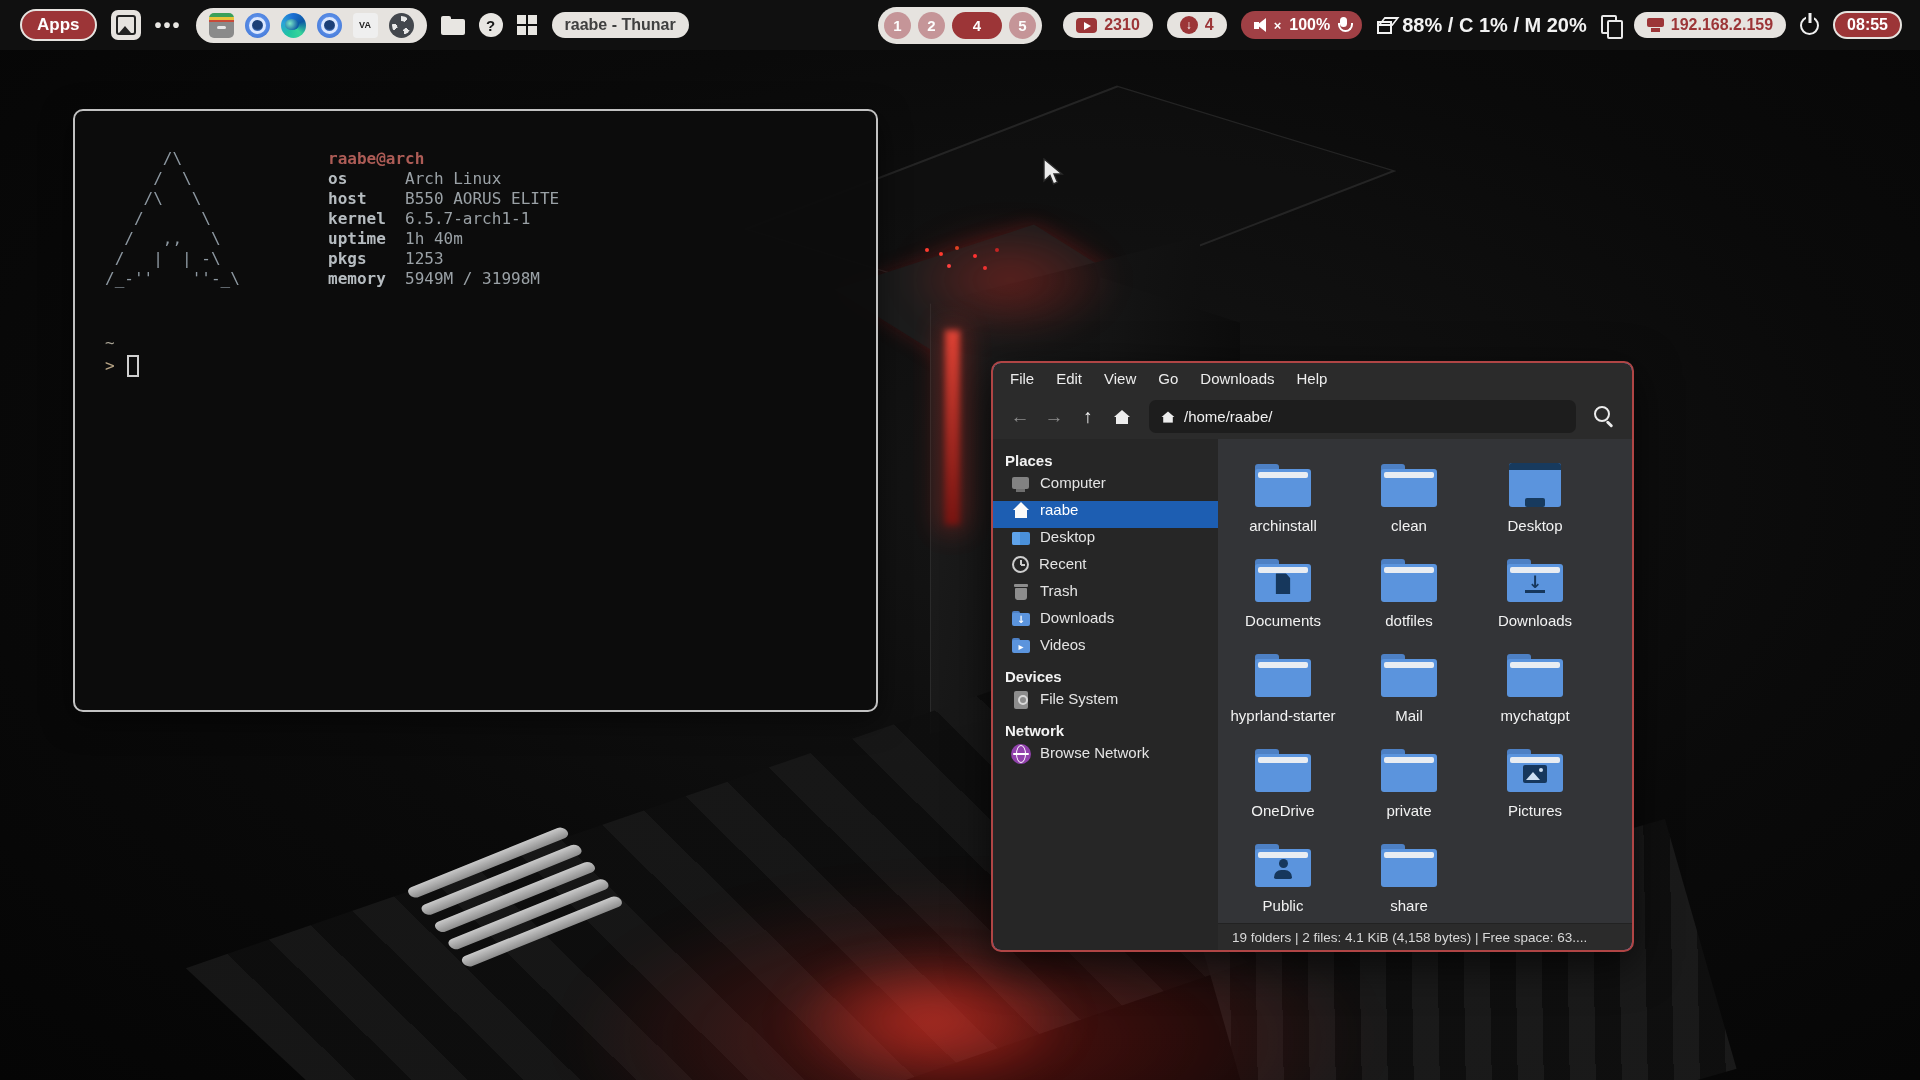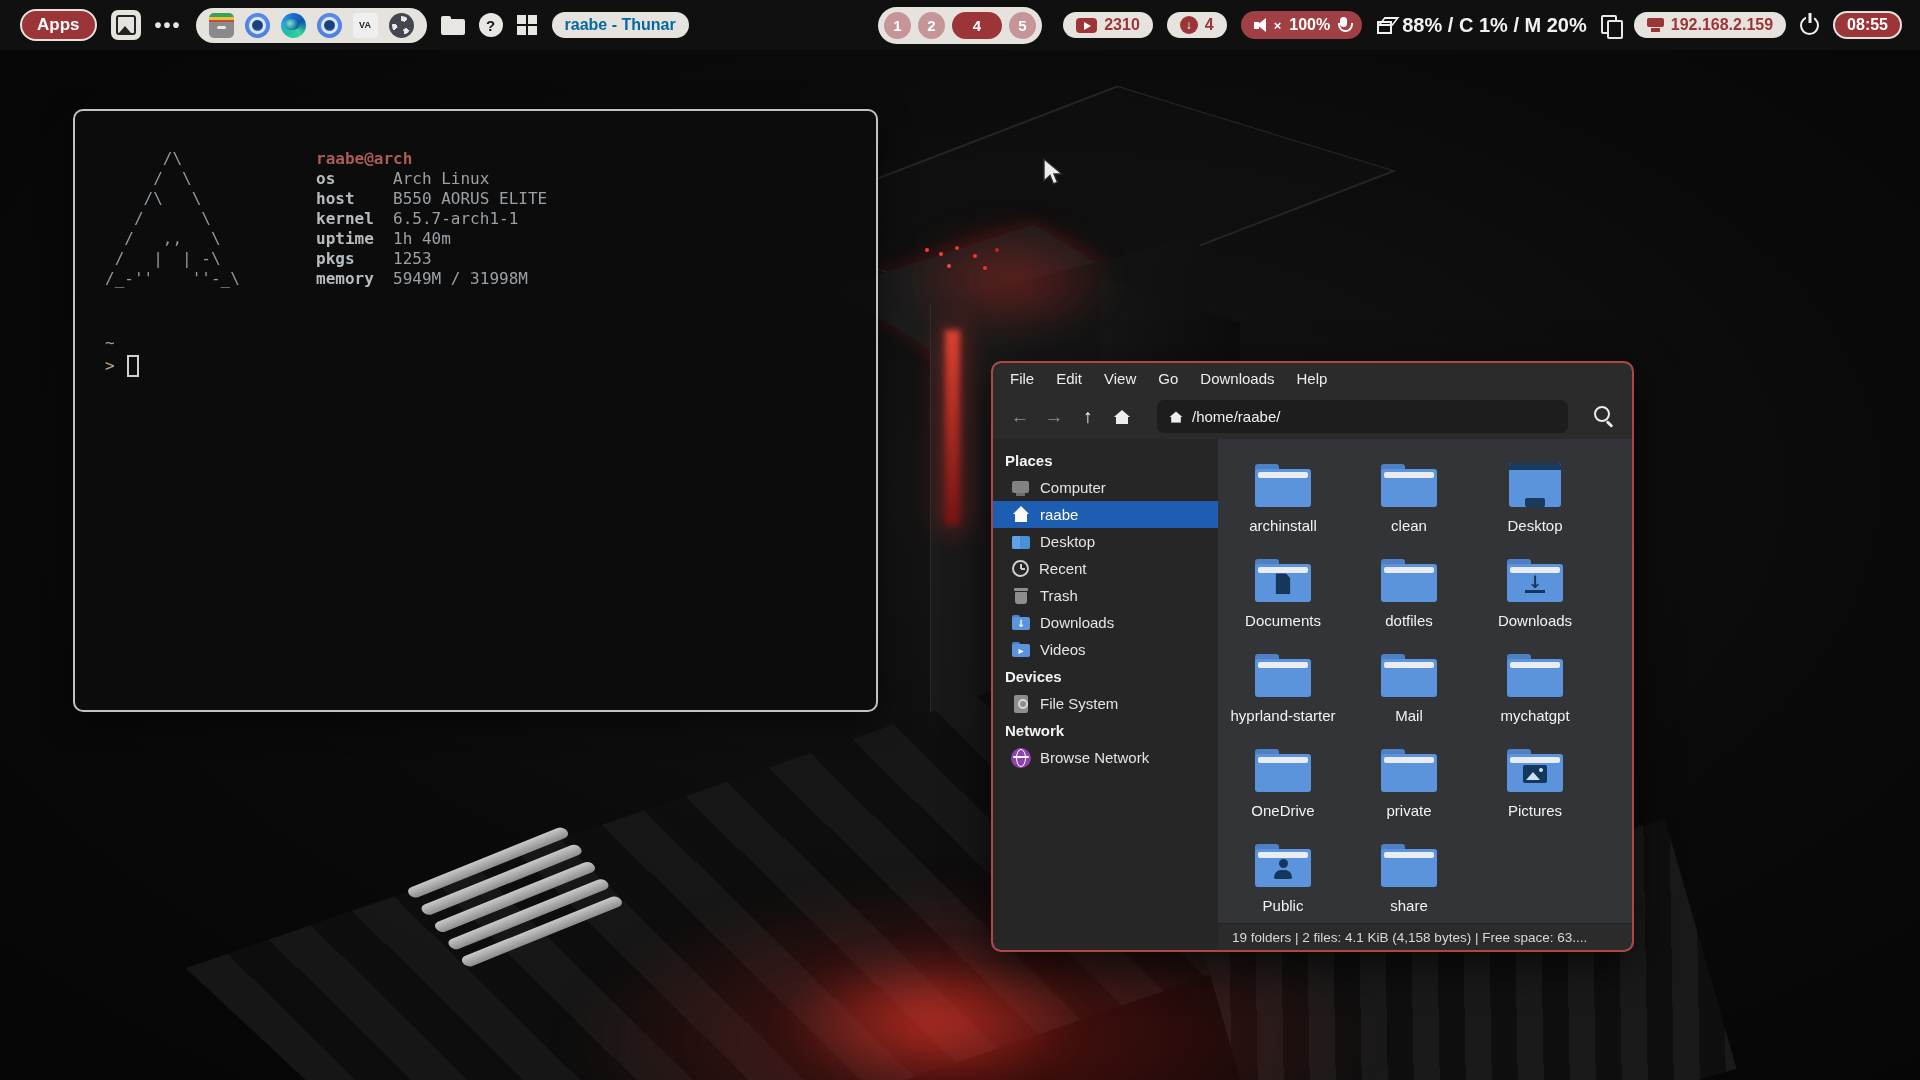--- a/index.html
+++ b/index.html
@@ -48,21 +48,21 @@
     background:radial-gradient(ellipse,rgba(255,45,35,.30),rgba(255,45,35,0) 70%);filter:blur(14px);}
 
   
   .topbar{position:absolute;left:0;top:0;width:1920px;height:50px;background:#101010;
     display:flex;align-items:center;justify-content:space-between;padding:0 18px 0 20px;}
   .tb-left,.tb-right{display:flex;align-items:center;gap:14px;height:50px;}
   .pill{background:var(--pill);border-radius:17px;display:flex;align-items:center;gap:7px;
     padding:4px 13px;font-weight:bold;font-size:16px;color:var(--accent);}
   .apps-btn{background:var(--accent);color:#fff;border:2px solid var(--pill);border-radius:18px;
     padding:4px 15px;font-weight:bold;font-size:17px;}
-  .title-pill{color:#0369a1;}
+  .title-pill{color:#404040;}
   .sq-icon{width:30px;height:30px;background:var(--pill);border-radius:7px;position:relative;}
   .pic-icon::before{content:"";position:absolute;inset:5px;border:2px solid #222;border-radius:3px;}
   .pic-icon::after{content:"";position:absolute;left:8px;bottom:7px;
     border-left:6px solid transparent;border-right:6px solid transparent;border-bottom:7px solid #222;}
   .dots{color:#e8e6e2;font-size:20px;font-weight:bold;letter-spacing:2px;}
   .dock{display:flex;align-items:center;gap:11px;background:var(--pill);border-radius:18px;padding:5px 13px;}
   .di{width:25px;height:25px;border-radius:50%;position:relative;display:flex;align-items:center;
     justify-content:center;font-weight:bold;font-size:9px;color:#222;}
   .di-archive{border-radius:5px;background:linear-gradient(180deg,#3aa05a 0 16%,#e8c33a 16% 28%,#c84b3a 28% 38%,#8a8a8a 38% 100%);}
   .di-archive::after{content:"";position:absolute;left:8px;top:13px;width:9px;height:3px;background:#e8e8e8;border-radius:2px;}
@@ -124,21 +124,21 @@
     padding:3px 12px;font-weight:bold;font-size:16px;}
 
   
   .terminal{position:absolute;left:73px;top:109px;width:805px;height:603px;
     background:rgba(13,13,13,.96);border:2px solid #c2c2c2;border-radius:10px;
     box-shadow:0 8px 30px rgba(0,0,0,.55);
     font-family:"DejaVu Sans Mono",monospace;font-size:16px;line-height:20px;
     padding:38px 0 0 30px;color:#9aa1a6;}
   .fetch-row{display:flex;}
   .ascii{color:#8e99a2;font-family:inherit;width:175px;}
-  .fetch-info{margin-left:36px;}
+  .fetch-info{margin-left:48px;}
   .user-host{color:var(--termuser);font-weight:bold;}
   .fetch-line .fl{display:inline-block;width:7ch;margin-right:1ch;font-weight:bold;color:#b6bcc0;}
   .fetch-line .fv{color:#9aa1a6;}
   .prompt{margin-top:44px;}
   .p-path{color:#a8a394;}
   .p-line{margin-top:2px;display:flex;align-items:center;}
   .p-sym{color:#b5a284;}
   .cursor{display:inline-block;width:12px;height:22px;border:2px solid #d0d0d0;margin-left:12px;}
 
   
@@ -150,31 +150,31 @@
   .toolbar{height:45px;display:flex;align-items:center;padding:0 12px;gap:4px;background:#2b2b2b;flex:none;}
   .nav-btn{width:30px;height:30px;display:flex;align-items:center;justify-content:center;
     font-size:19px;border-radius:5px;}
   .nav-dim{color:#8f8f8f;}
   .nav-lit{color:#f0f0f0;font-weight:bold;}
   .home-ic{width:16px;height:14px;position:relative;}
   .home-ic::before{content:"";position:absolute;left:2px;top:7px;width:12px;height:7px;background:#ededed;}
   .home-ic::after{content:"";position:absolute;left:0;top:0;
     border-left:8px solid transparent;border-right:8px solid transparent;border-bottom:7px solid #ededed;}
   .home-sm{transform:scale(.8);}
-  .pathbar{flex:1;height:33px;background:#1d1d1d;border-radius:7px;margin:0 16px;
+  .pathbar{flex:1;height:33px;background:#1d1d1d;border-radius:7px;margin:0 8px;
     display:flex;align-items:center;gap:8px;padding:16px 11px;color:#f0f0f0;font-size:15px;}
   .search-btn{width:32px;height:32px;position:relative;}
   .search-btn::before{content:"";position:absolute;left:6px;top:5px;width:12px;height:12px;
     border:2.5px solid #ececec;border-radius:50%;}
   .search-btn::after{content:"";position:absolute;left:20px;top:19px;width:3px;height:8px;
     background:#ececec;transform:rotate(-45deg);border-radius:2px;}
   .t-body{flex:1;display:flex;min-height:0;}
   .sidebar{width:225px;background:#262626;padding-top:8px;flex:none;overflow:hidden;}
   .sb-header{font-weight:bold;font-size:15px;color:#f2f2f2;padding:5px 10px 5px 12px;}
-  .sb-row{display:flex;align-items:center;gap:9px;height:27px;padding-left:18px;
+  .sb-row{display:flex;align-items:flex-start;gap:9px;height:27px;padding-left:18px;
     font-size:15px;color:#e4e4e4;}
   .sb-row.selected{background:var(--selection);color:#fff;}
   .si{width:20px;height:20px;position:relative;flex:none;}
   .ic-computer::before{content:"";position:absolute;left:1px;top:3px;width:17px;height:12px;background:#828282;border-radius:2px;}
   .ic-computer::after{content:"";position:absolute;left:5px;bottom:2px;width:9px;height:3px;background:#6e6e6e;}
   .ic-home::before{content:"";position:absolute;left:4px;top:9px;width:12px;height:8px;background:#fafafa;}
   .ic-home::after{content:"";position:absolute;left:2px;top:1px;
     border-left:8px solid transparent;border-right:8px solid transparent;border-bottom:8px solid #fafafa;}
   .ic-desktop::before{content:"";position:absolute;left:1px;top:4px;width:18px;height:13px;background:#4a90d9;border-radius:2px;}
   .ic-desktop::after{content:"";position:absolute;left:1px;top:4px;width:8px;height:13px;background:#5fa3ea;border-radius:2px 0 0 2px;}

